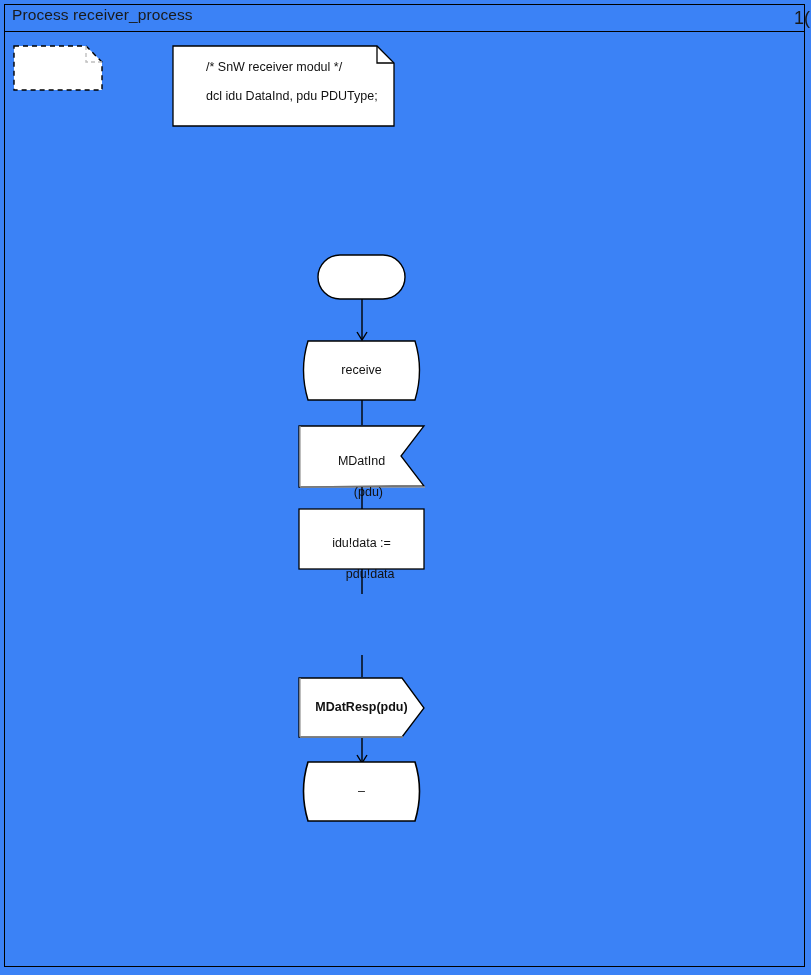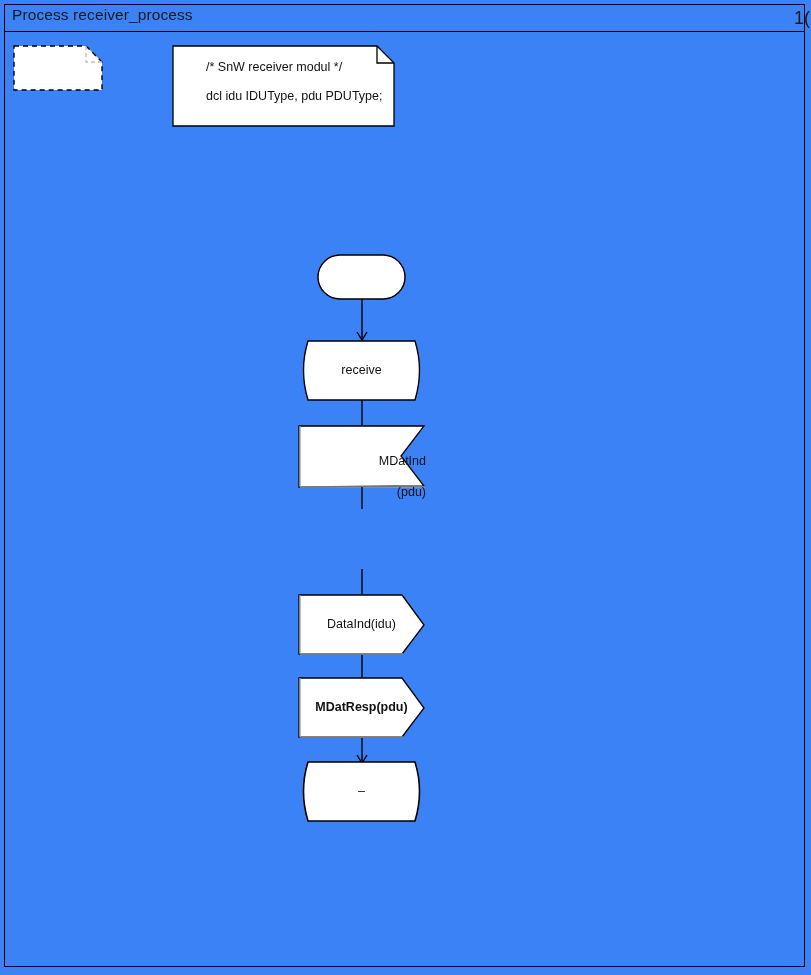--- a/index.html
+++ b/index.html
@@ -114,21 +114,20 @@
     pointer-events: none;
     white-space: pre-line;
   }
   .symbol .sym-label.two-line {
     display: block;
     padding-top: 14px;
   }
   .sym-label .ln {
     display: block;
     white-space: pre;
-    text-align: right;
   }
   .connector {
     position: absolute;
   }
   .connector svg { display: block; }
 </style>
 </head>
 <body>
 
 <div id="page">
@@ -146,21 +145,21 @@
     </svg>
   </div>
 
   <div class="textbox" style="left:172px; top:45px; width:223px; height:82px;">
     <svg class="tb-svg" width="223" height="82" viewBox="0 0 223 82">
       <path d="M1,1 L205,1 L222,18 L222,81 L1,81 Z" fill="#ffffff" stroke="#000000" stroke-width="1.3"></path>
       <path d="M205,1 L205,18 L222,18" fill="none" stroke="#000000" stroke-width="1.3"></path>
     </svg>
     <div class="tb-content">
       <div class="tb-line">/* SnW receiver modul  */</div>
-      <div class="tb-line">dcl  idu IDUType, pdu PDUType;</div>
+      <div class="tb-line">dcl  idu DataInd, pdu PDUType;</div>
     </div>
   </div>
 
   <div class="symbol" style="left:317px; top:254px; width:89px; height:46px;">
     <svg width="89" height="46" viewBox="0 0 89 46">
       <rect x="1" y="1" width="87" height="44" rx="22" ry="22" fill="#ffffff" stroke="#000000" stroke-width="1.4"></rect>
     </svg>
     <div class="sym-label"></div>
   </div>
 
@@ -195,35 +194,36 @@
       <span class="ln">    (pdu)</span>
     </div>
   </div>
 
   <div class="connector" style="left:354px; top:487px;">
     <svg width="16" height="23" viewBox="0 0 16 23">
       <line x1="8" y1="0" x2="8" y2="22" stroke="#000000" stroke-width="1.4"></line>
     </svg>
   </div>
 
+  <div class="symbol" style="left:297px; top:508px; width:129px; height:62px;">
+    <svg width="129" height="62" viewBox="0 0 129 62">
+      <rect x="2" y="1" width="125" height="60" fill="#ffffff" stroke="#000000" stroke-width="1.3"></rect>
+    </svg>
+    <div class="sym-label two-line" style="padding-top:12px;">
+      <span class="ln">idu!data :=</span>
+      <span class="ln">     pdu!data</span>
+    </div>
+  </div>
 
   <div class="connector" style="left:354px; top:569px;">
     <svg width="16" height="26" viewBox="0 0 16 26">
       <line x1="8" y1="0" x2="8" y2="25" stroke="#000000" stroke-width="1.4"></line>
     </svg>
   </div>
 
-  <div class="symbol" style="left:297px; top:593px; width:129px; height:63px;">
-    <svg width="129" height="63" viewBox="0 0 129 63">
-      <path d="M2,2 L105,2 L127,32 L105,61 L2,61 Z" fill="#ffffff" stroke="#000000" stroke-width="1.3"></path>
-      <path d="M3,61 L106,61" stroke="#9a9a9a" stroke-width="1.3" fill="none"></path>
-      <path d="M3,2 L3,61" stroke="#9a9a9a" stroke-width="1.3" fill="none"></path>
-    </svg>
-    <div class="sym-label" style="padding-right:20px;">DataInd(idu)</div>
-  </div>
 
   <div class="connector" style="left:354px; top:655px;">
     <svg width="16" height="23" viewBox="0 0 16 23">
       <line x1="8" y1="0" x2="8" y2="22" stroke="#000000" stroke-width="1.4"></line>
     </svg>
   </div>
 
   <div class="symbol" style="left:297px; top:676px; width:129px; height:63px;">
     <svg width="129" height="63" viewBox="0 0 129 63">
       <path d="M2,2 L105,2 L127,32 L105,61 L2,61 Z" fill="#ffffff" stroke="#000000" stroke-width="1.3"></path>

